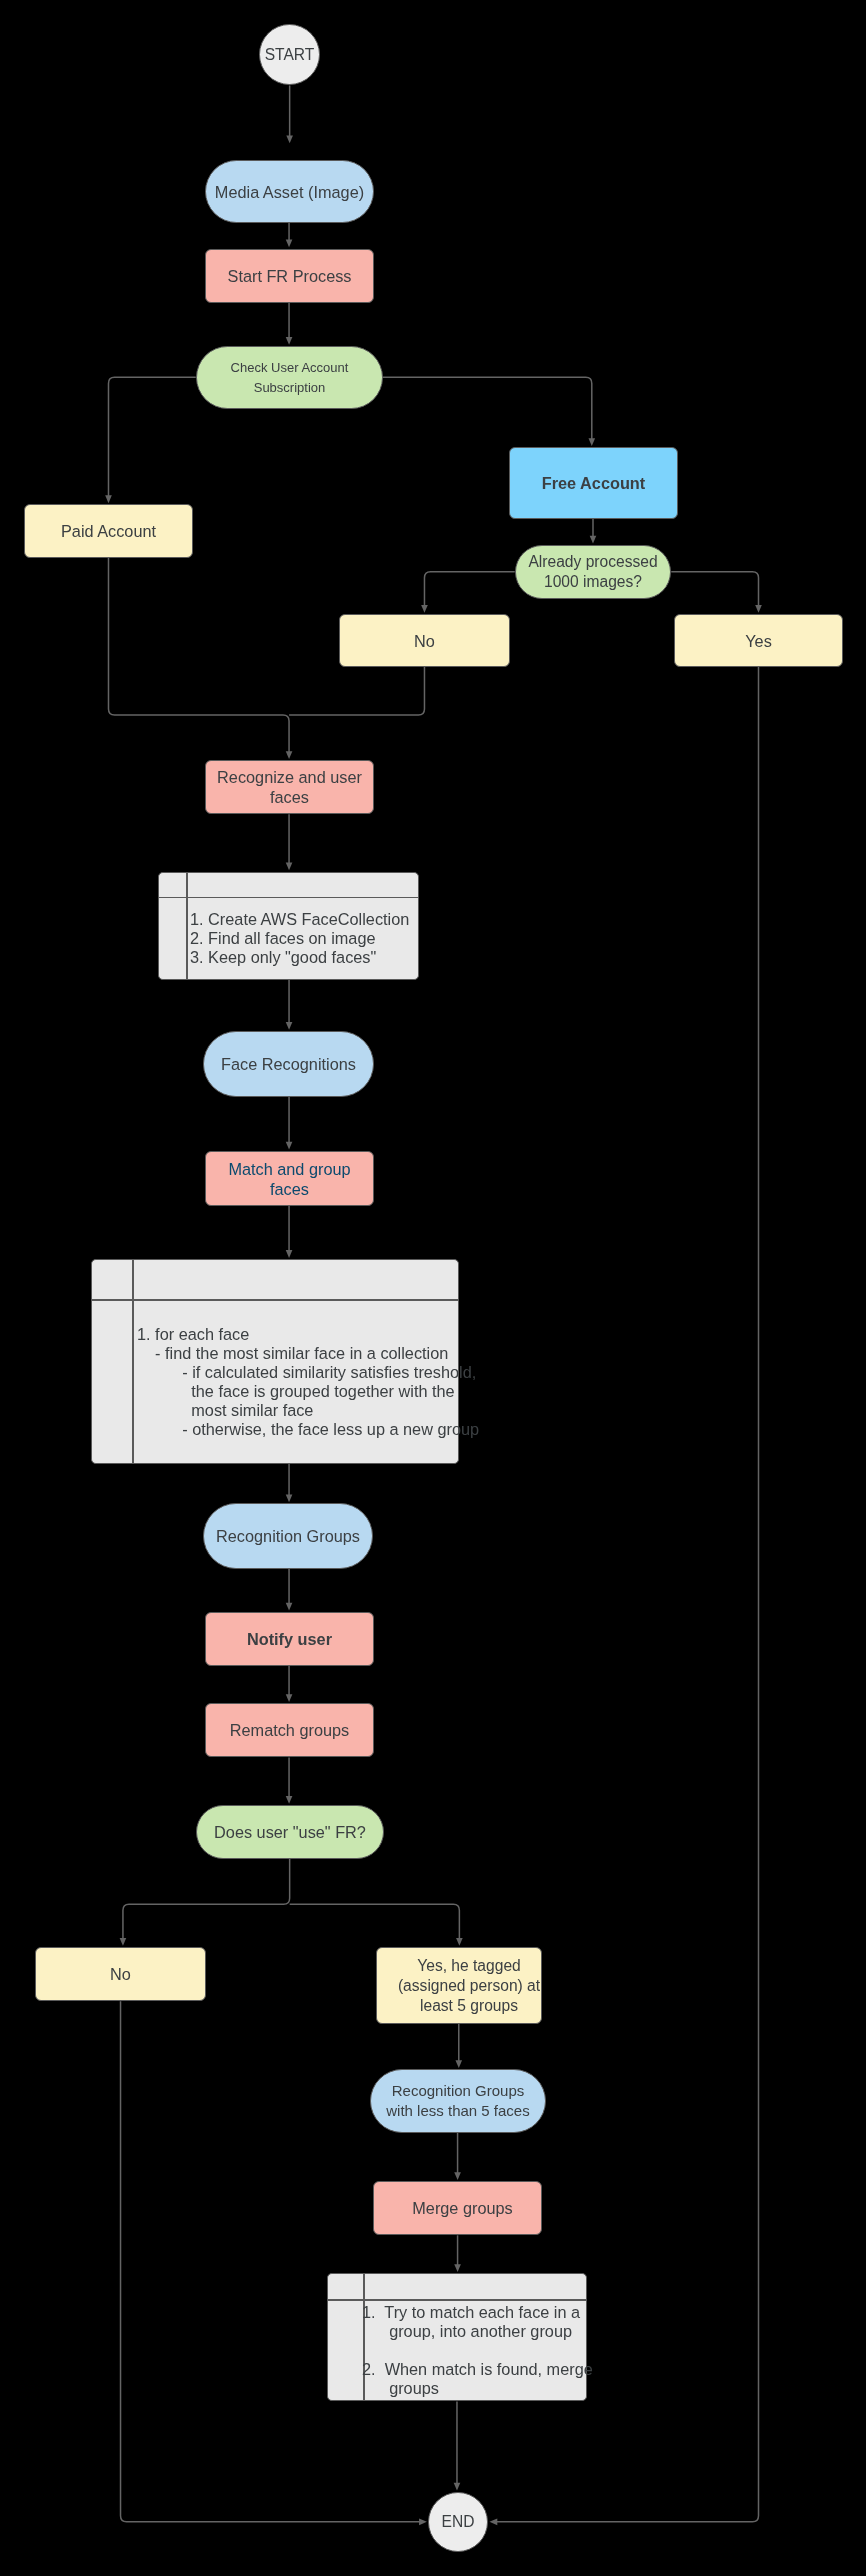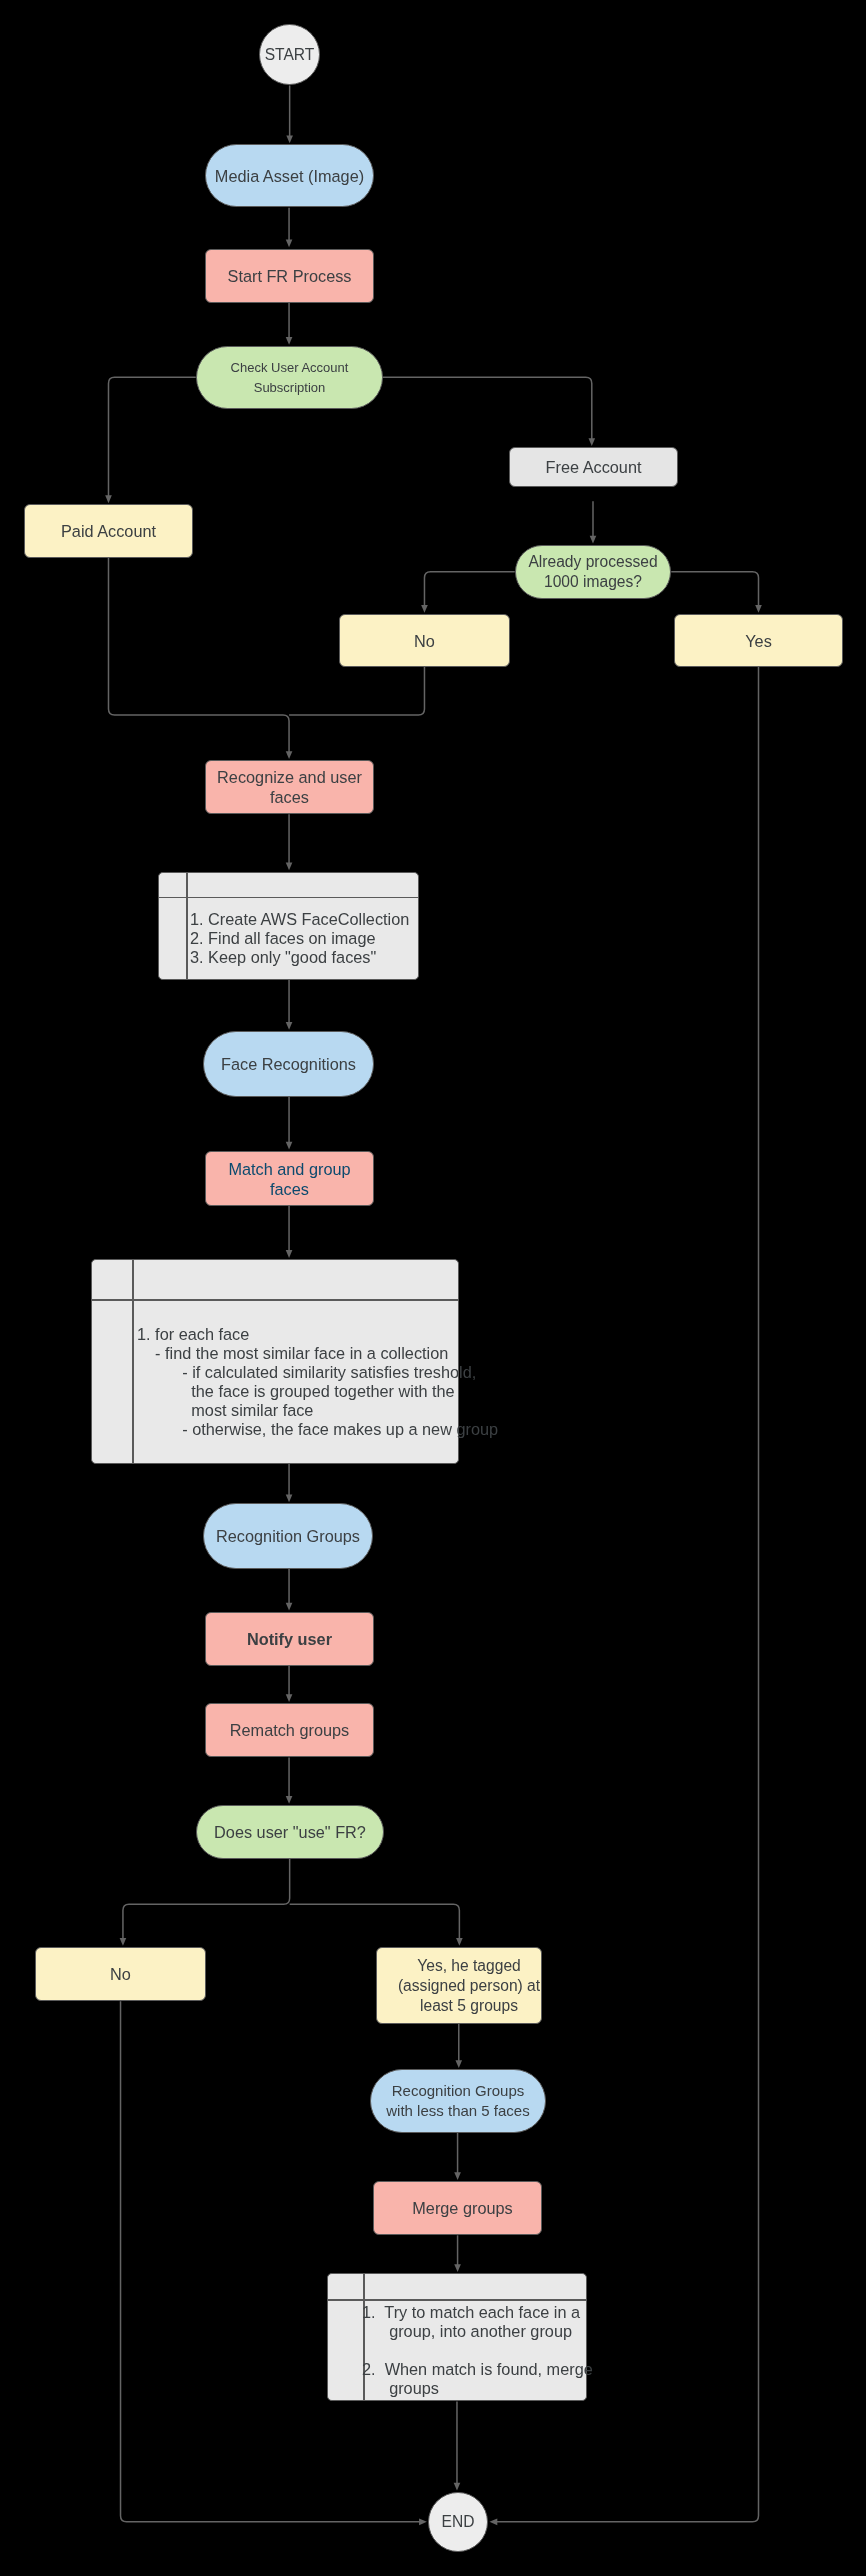--- a/index.html
+++ b/index.html
@@ -70,34 +70,34 @@
       <path d="M759 3990 L759 4128" fill="none" stroke="#646464" stroke-width="2.5"></path>
       <path d="M759 4138 L753.5 4125 L764.5 4125 Z" fill="#646464"></path>
       <path d="M200 3325 L200 4180 Q200 4190 210 4190 L699 4190" fill="none" stroke="#646464" stroke-width="2.5"></path>
       <path d="M709 4190 L696 4195.5 L696 4184.5 Z" fill="#646464"></path>
       <path d="M1260 1108 L1260 4180 Q1260 4190 1250 4190 L823 4190" fill="none" stroke="#646464" stroke-width="2.5"></path>
       <path d="M813 4190 L826 4184.5 L826 4195.5 Z" fill="#646464"></path>
     </svg>
 <div class="node circle" style="left: 259px; top: 24px; width: 61px; height: 61px; background: rgb(237, 237, 237); border-color: rgb(90, 90, 90); color: rgb(60, 64, 67); font-size: 15.6px;">
       <div class="line">START</div>
     </div>
-    <div class="node stadium" style="left: 205px; top: 144px; width: 169px; height: 63px; background: rgb(184, 217, 241); border-color: rgb(90, 90, 90); color: rgb(60, 64, 67); font-size: 16.3px; border-radius: 32px;">
+    <div class="node stadium" style="left: 205px; top: 160px; width: 169px; height: 63px; background: rgb(184, 217, 241); border-color: rgb(90, 90, 90); color: rgb(60, 64, 67); font-size: 16.3px; border-radius: 32px;">
       <div class="line">Media Asset (Image)</div>
     </div>
     <div class="node rect" style="left: 205px; top: 249px; width: 169px; height: 54px; background: rgb(249, 180, 171); border-color: rgb(90, 90, 90); color: rgb(60, 64, 67); font-size: 16.3px;">
       <div class="line">Start FR Process</div>
     </div>
     <div class="node stadium" style="left: 196px; top: 346px; width: 187px; height: 63px; background: rgb(201, 231, 176); border-color: rgb(90, 90, 90); color: rgb(60, 64, 67); font-size: 13px; border-radius: 32px;">
       <div class="line">Check User Account</div>
       <div class="line">Subscription</div>
     </div>
     <div class="node rect" style="left: 24px; top: 504px; width: 169px; height: 54px; background: rgb(252, 242, 197); border-color: rgb(90, 90, 90); color: rgb(60, 64, 67); font-size: 16.3px;">
       <div class="line">Paid Account</div>
     </div>
-    <div class="node rect" style="left: 509px; top: 447px; width: 169px; height: 40px; background: #e5e5e5; border-color: rgb(90, 90, 90); color: rgb(60, 64, 67); font-size: 16.3px;">
+    <div class="node rect" style="left: 509px; top: 447px; width: 169px; height: 72px; background: #7dd3fc; border-color: rgb(90, 90, 90); color: rgb(60, 64, 67); font-size: 16.3px; font-weight: bold;">
       <div class="line">Free Account</div>
     </div>
     <div class="node stadium" style="left: 515px; top: 545px; width: 156px; height: 54px; background: rgb(201, 231, 176); border-color: rgb(90, 90, 90); color: rgb(60, 64, 67); font-size: 15.6px; border-radius: 27px;">
       <div class="line">Already processed</div>
       <div class="line">1000 images?</div>
     </div>
     <div class="node rect" style="left: 339px; top: 614px; width: 171px; height: 53px; background: rgb(252, 242, 197); border-color: rgb(90, 90, 90); color: rgb(60, 64, 67); font-size: 16.3px;">
       <div class="line">No</div>
     </div>
     <div class="node rect" style="left: 674px; top: 614px; width: 169px; height: 53px; background: rgb(252, 242, 197); border-color: rgb(90, 90, 90); color: rgb(60, 64, 67); font-size: 16.3px;">
@@ -125,21 +125,21 @@
     </div>
     <div class="node note" style="left: 91px; top: 1259px; width: 368px; height: 205px; background: rgb(233, 233, 233); border-color: rgb(90, 90, 90); color: rgb(60, 64, 67); font-size: 16.3px; border-radius: 4.8px;">
       <div class="note-hline" style="left: 0px; right: 0px; top: 39px; height: 1.8px;"></div>
       <div class="note-vline" style="top: 0px; bottom: 0px; left: 40px; width: 1.8px;"></div>
       <div class="note-text" style="inset: 40px 4.8px 0px 45px;">
         <div class="line">1. for each face</div>
         <div class="line">    - find the most similar face in a collection</div>
         <div class="line">          - if calculated similarity satisfies treshold,</div>
         <div class="line">            the face is grouped together with the</div>
         <div class="line">            most similar face</div>
-        <div class="line">          - otherwise, the face makes up a new group</div>
+        <div class="line">          - otherwise, the face less up a new group</div>
       </div>
     </div>
     <div class="node stadium" style="left: 203px; top: 1503px; width: 170px; height: 66px; background: rgb(184, 217, 241); border-color: rgb(90, 90, 90); color: rgb(60, 64, 67); font-size: 16.3px; border-radius: 33px;">
       <div class="line">Recognition Groups</div>
     </div>
     <div class="node rect" style="left: 205px; top: 1612px; width: 169px; height: 54px; background: rgb(249, 180, 171); border-color: rgb(90, 90, 90); color: rgb(60, 64, 67); font-size: 16.3px; font-weight: bold;">
       <div class="line">Notify user</div>
     </div>
     <div class="node rect" style="left: 205px; top: 1703px; width: 169px; height: 54px; background: rgb(249, 180, 171); border-color: rgb(90, 90, 90); color: rgb(60, 64, 67); font-size: 16.3px;">
       <div class="line">Rematch groups</div>

